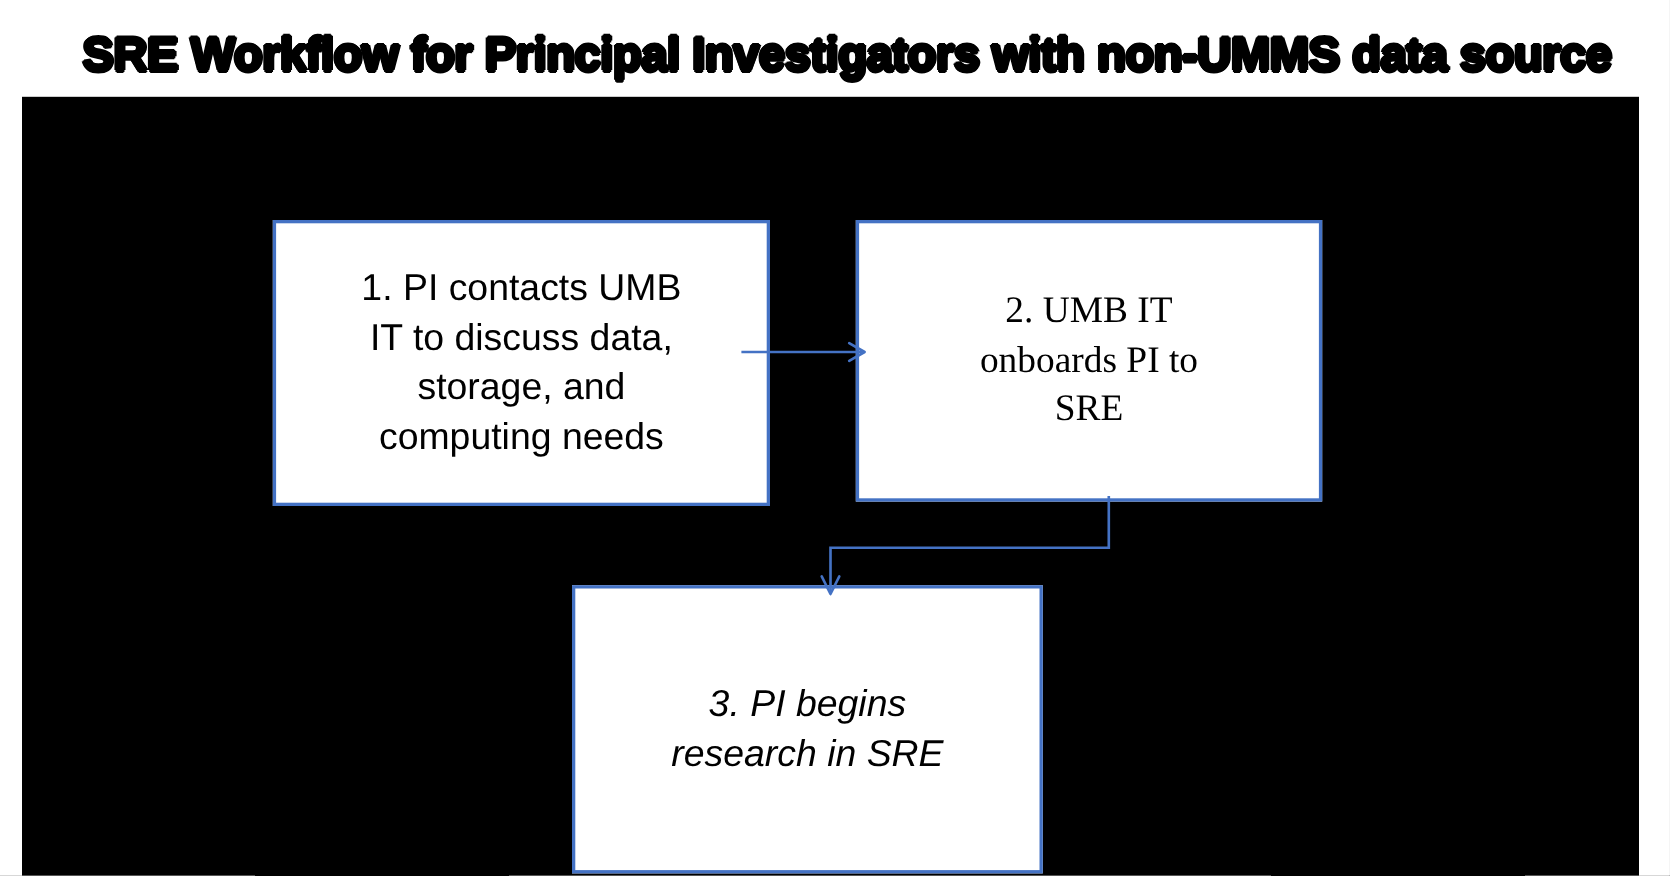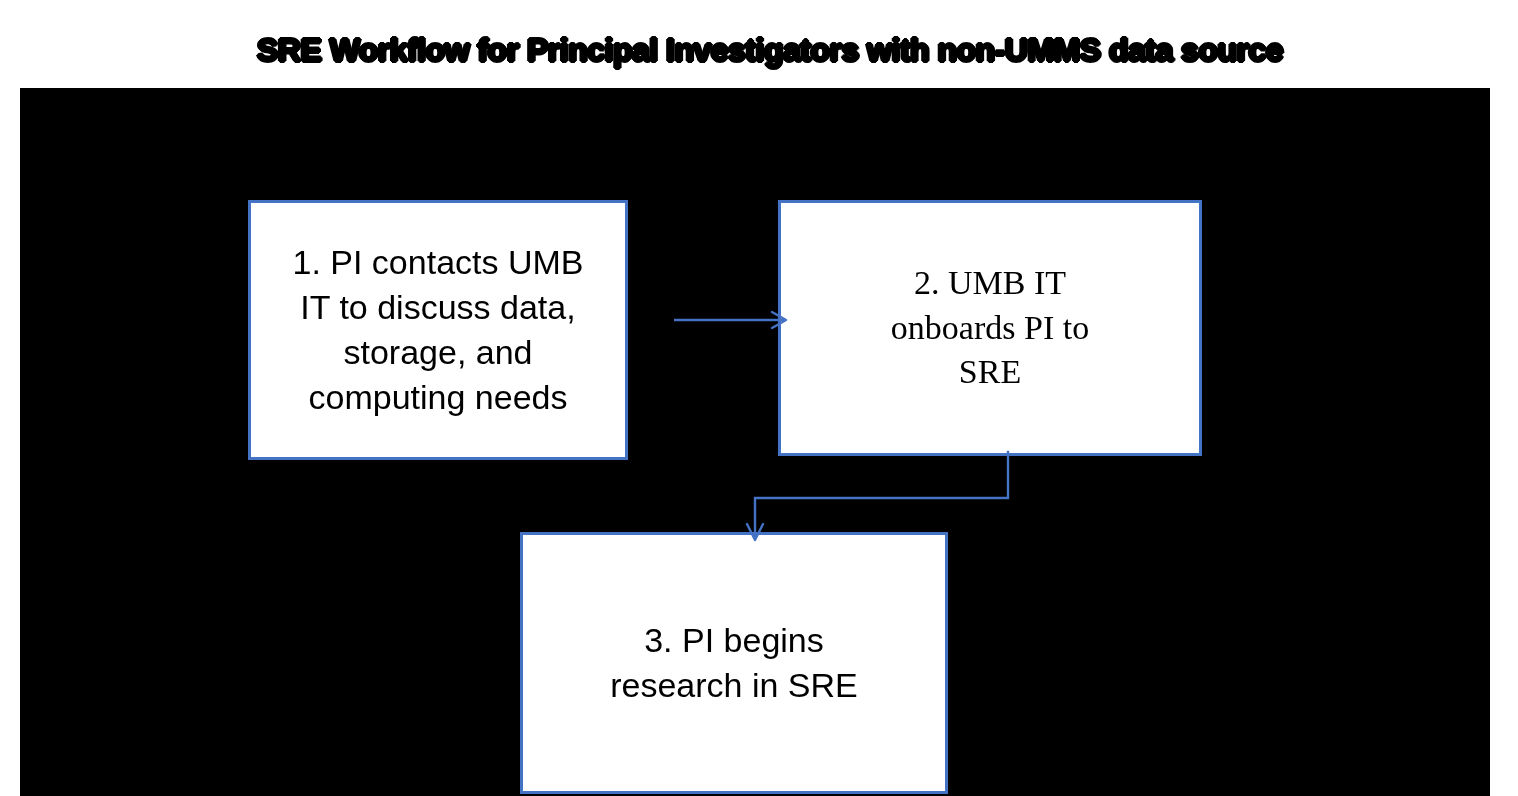--- a/index.html
+++ b/index.html
@@ -20,21 +20,21 @@
     position: absolute;
     left: 150px;
     top: 22px;
     width: 1240px;
     height: 56px;
     display: flex;
     align-items: center;
     justify-content: center;
     color: #000000;
     font-family: "Liberation Sans", sans-serif;
-    font-size: 32px;
+    font-size: 43px;
     font-weight: bold;
     letter-spacing: -0.5px;
     white-space: nowrap;
     text-shadow:
        1px 0 0 #000, -1px 0 0 #000,
        0 1px 0 #000, 0 -1px 0 #000,
        1px 1px 0 #000, -1px -1px 0 #000,
        1px -1px 0 #000, -1px 1px 0 #000,
        2px 0 0 #000, -2px 0 0 #000,
        0 2px 0 #000, 0 -2px 0 #000;
@@ -64,23 +64,23 @@
     font-family: "Liberation Sans", sans-serif;
     font-size: 34px;
     line-height: 1.32;
     padding: 6px 14px;
   }
   .process-box .box-label {
     display: block;
     white-space: pre-line;
   }
 
-  #box-1 { left: 228px; top: 112px; width: 380px; height: 260px; }
+  #box-1 { left: 228px; top: 112px; width: 452px; height: 260px; }
   #box-2 { left: 758px; top: 112px; width: 424px; height: 256px; font-family: Liberation Serif, serif; }
-  #box-3 { left: 500px; top: 444px; width: 428px; height: 262px; }
+  #box-3 { left: 500px; top: 444px; width: 428px; height: 262px; font-style: italic; }
 
   
   #connector-1 {
     position: absolute;
     left: 652px;
     top: 212px;
     width: 120px;
     height: 40px;
   }
 

